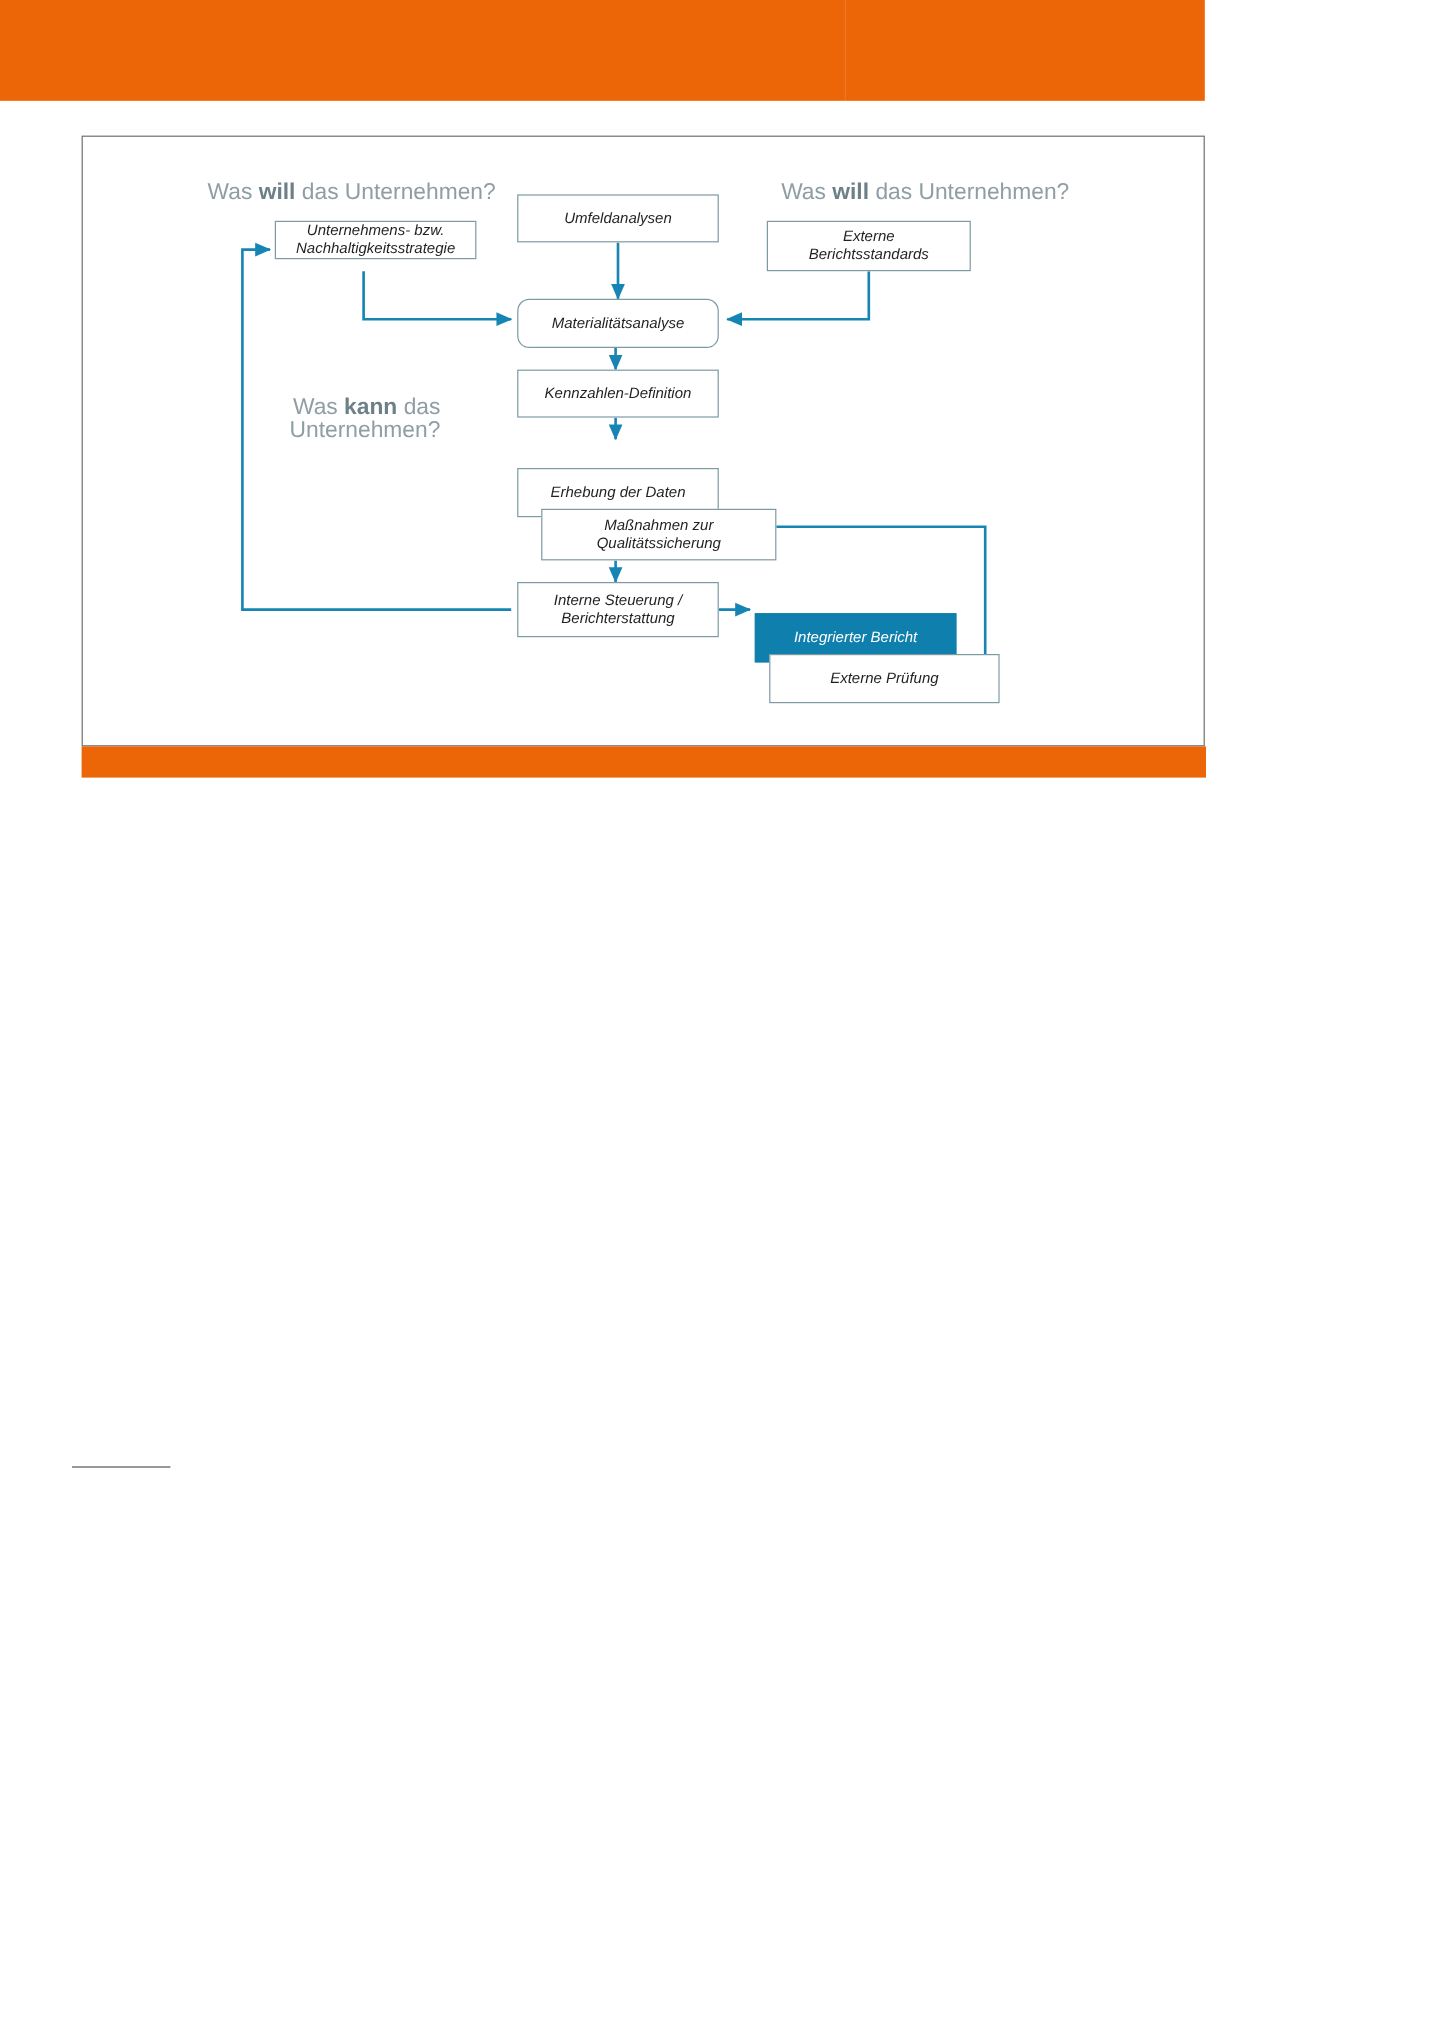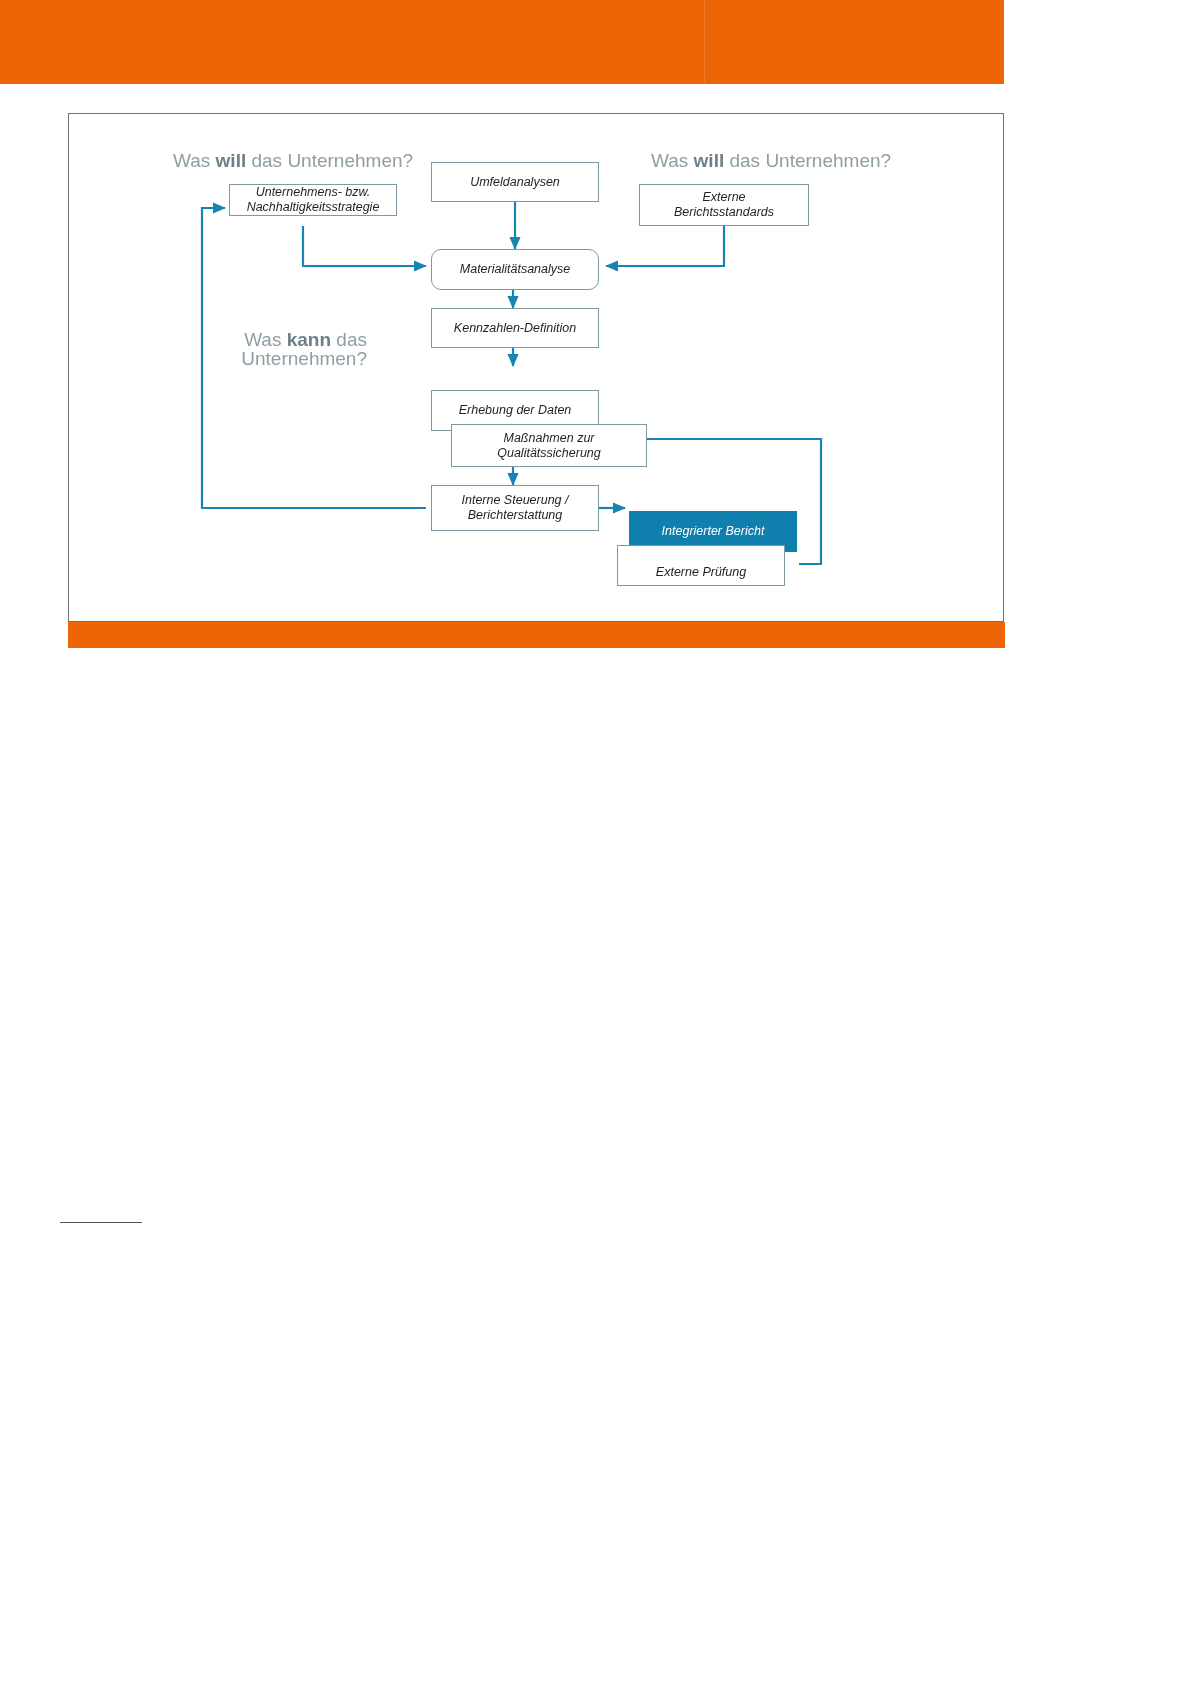--- a/index.html
+++ b/index.html
@@ -156,21 +156,21 @@
       <span>Berichterstattung</span>
     </div>
   </div>
 
   <div class="node accent" style="left:560px;top:372px;width:168px;height:41px;">
     <div class="lines">
       <span>Integrierter Bericht</span>
     </div>
   </div>
 
-  <div class="node" style="left:548px;top:431px;width:168px;height:41px;align-items:flex-end;">
+  <div class="node" style="left:572px;top:431px;width:192px;height:41px;">
     <div class="lines">
       <span>Externe Prüfung</span>
     </div>
   </div>
 
 </div>
 
 <div id="footer-band"></div>
 
 <div id="footnote-rule"></div>

